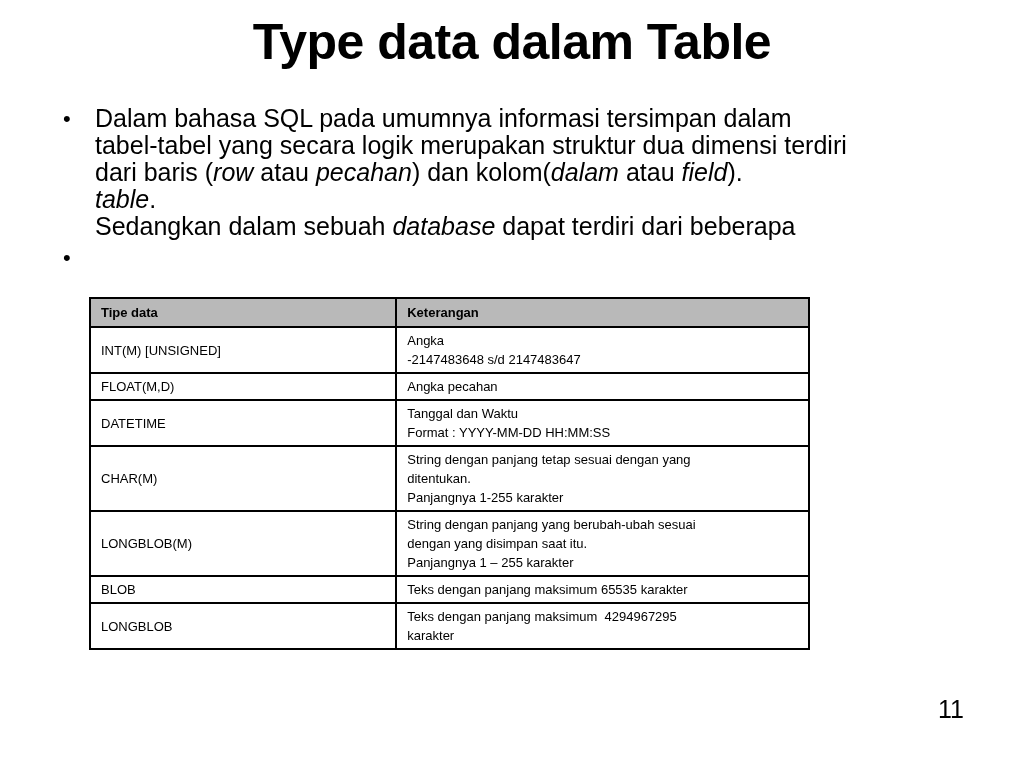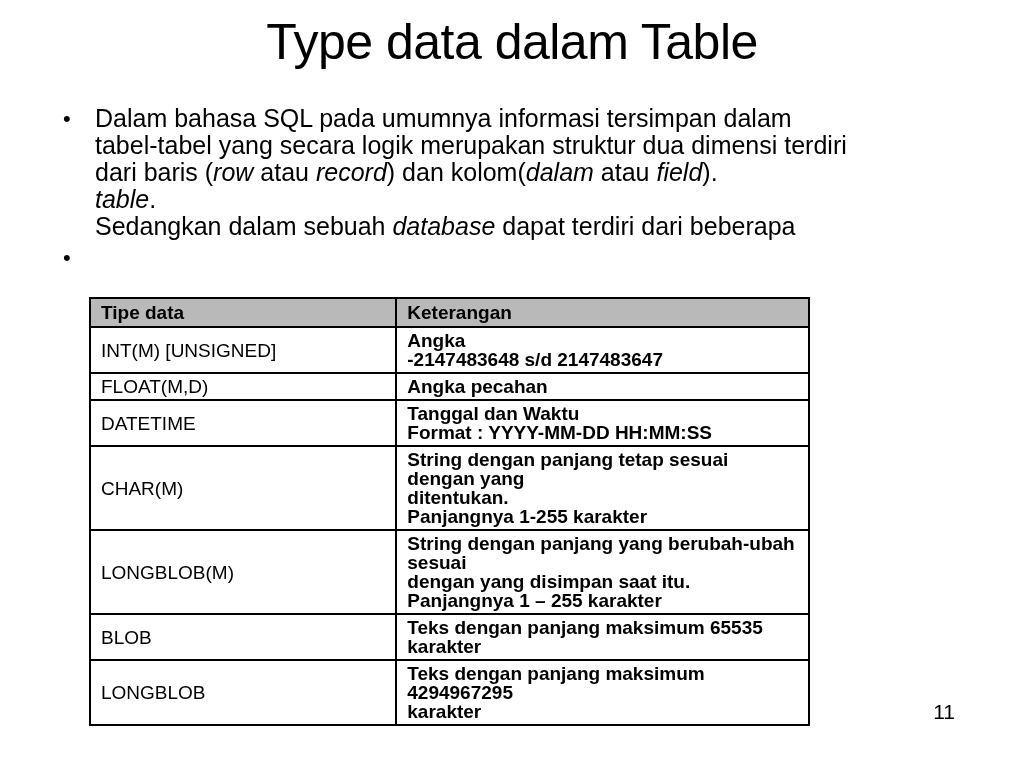--- a/index.html
+++ b/index.html
@@ -18,21 +18,21 @@
     color:var(--text);
     font-family:"Liberation Sans", sans-serif;
     overflow:hidden;
   }
   .title{
     position:absolute;
     top:14px;left:0;right:0;
     margin:0;
     text-align:center;
     font-size:50px;
-    font-weight:normal;
+    font-weight:bold;
     line-height:1.15;
     letter-spacing:-0.5px;
   }
   .bullets{
     position:absolute;
     left:63px;top:105px;
     width:920px;
   }
   .bullet-item{
     display:flex;
@@ -44,56 +44,56 @@
     flex:none;
     width:32px;
     font-size:22px;
   }
   .bullet-line em{font-style:italic;}
   .dt-table{
     position:absolute;
     left:89px;top:297px;
     width:721px;
     border-collapse:collapse;
-    font-size:19px;
+    font-size:13px;
     line-height:19px;
   }
   .dt-table th,.dt-table td{
     border:2px solid var(--border);
     padding:3px 10px;
     text-align:left;
     vertical-align:middle;
   }
   .dt-table th{
     background:var(--header-bg);
     font-weight:bold;
     padding-top:4px;padding-bottom:4px;
   }
   .col-tipe{width:307px;}
   .col-ket{width:414px;}
-  .ket-cell{white-space:pre-wrap;font-weight:bold;}
+  .ket-cell{white-space:pre-wrap;}
   .page-number{
     position:absolute;
-    right:69px;bottom:44px;
-    font-size:21px;
+    right:60px;bottom:44px;
+    font-size:25px;
   }
 </style>
 </head>
 <body>
 
 <div class="slide">
   <h1 class="title">Type data dalam Table</h1>
 
   <div class="bullets" id="bullets">
       <div class="bullet-item">
         <span class="bullet-marker">•</span>
         <div class="bullet-text">
           <div class="bullet-line"><span>Dalam bahasa SQL pada umumnya informasi tersimpan dalam</span></div>
           <div class="bullet-line"><span>tabel-tabel yang secara logik merupakan struktur dua dimensi terdiri</span></div>
-          <div class="bullet-line"><span>dari baris (</span><em>row</em><span> atau </span><em>record</em><span>) dan kolom(</span><em>dalam</em><span> atau </span><em>field</em><span>).</span></div>
+          <div class="bullet-line"><span>dari baris (</span><em>row</em><span> atau </span><em>pecahan</em><span>) dan kolom(</span><em>dalam</em><span> atau </span><em>field</em><span>).</span></div>
           <div class="bullet-line"><em>table</em><span>.</span></div>
           <div class="bullet-line"><span>Sedangkan dalam sebuah </span><em>database</em><span> dapat terdiri dari beberapa</span></div>
         </div>
       </div>
       <div class="bullet-item">
         <span class="bullet-marker">•</span>
       </div>
     </div>
 
   <table class="dt-table">

